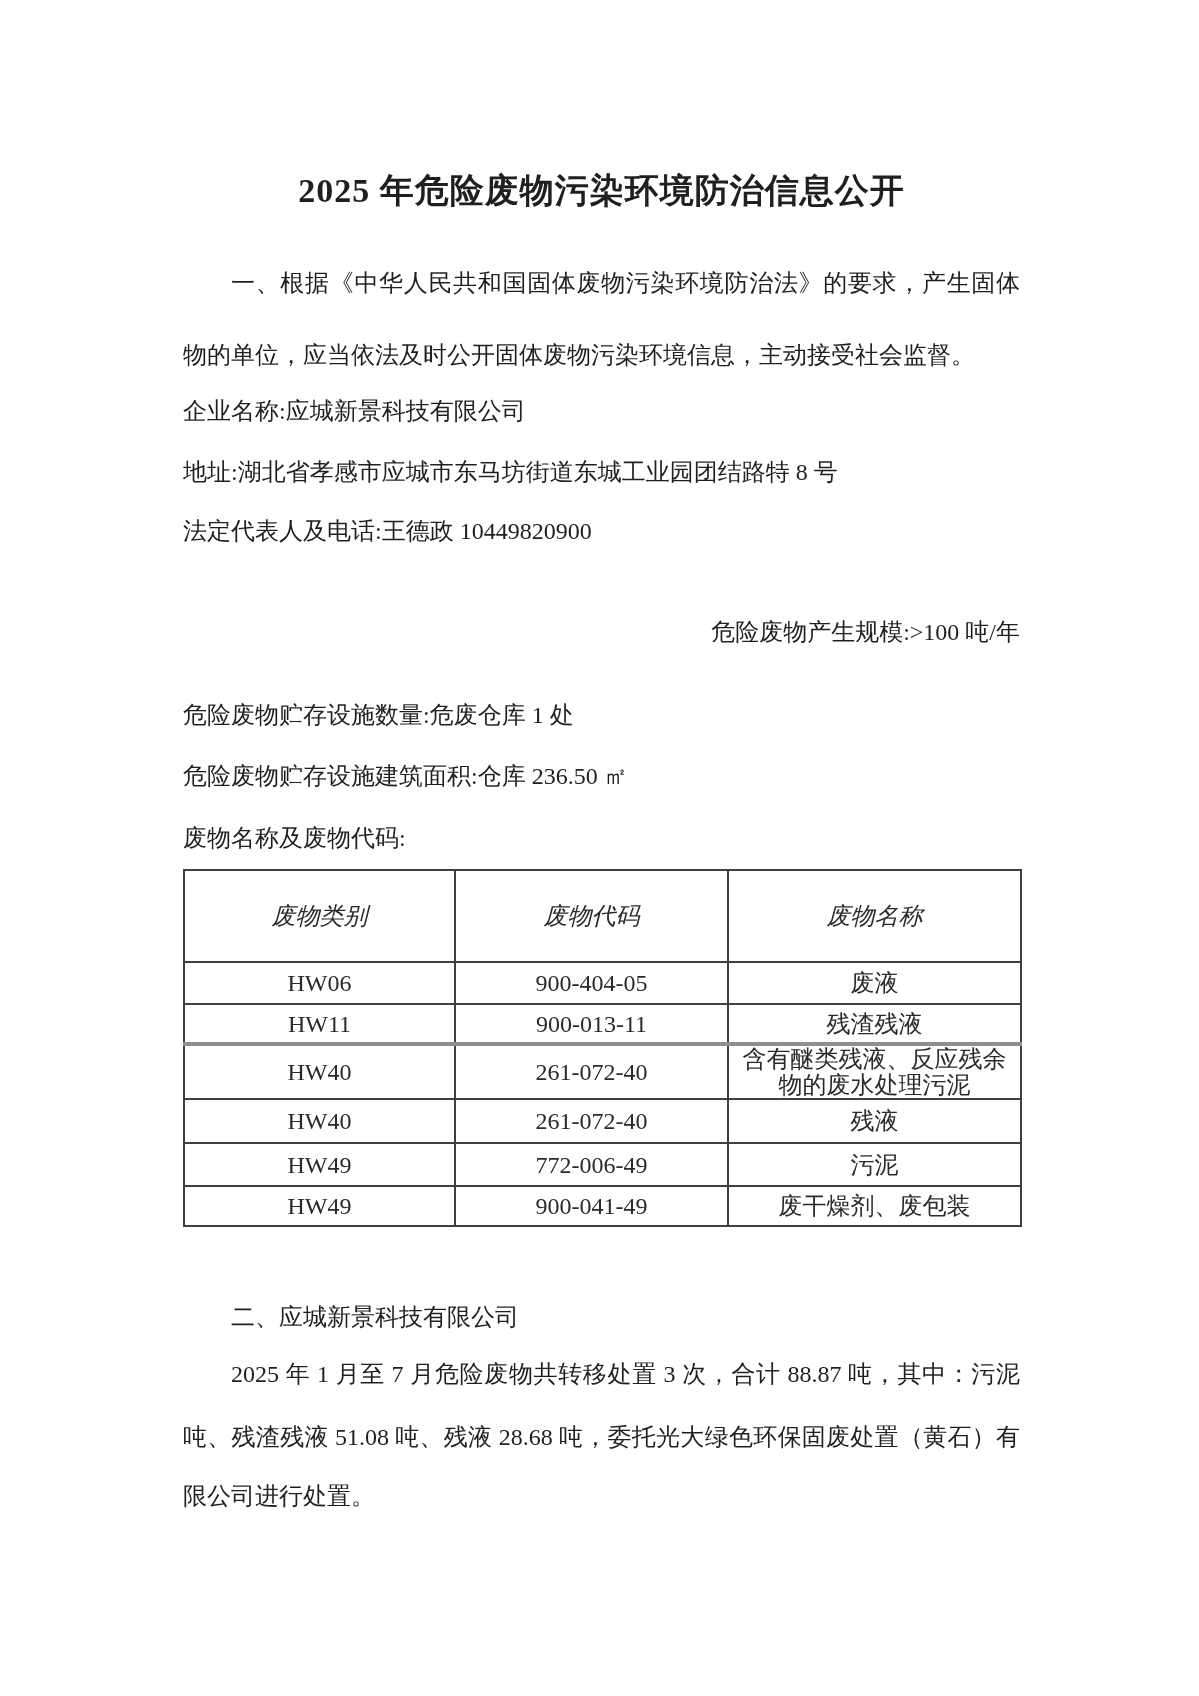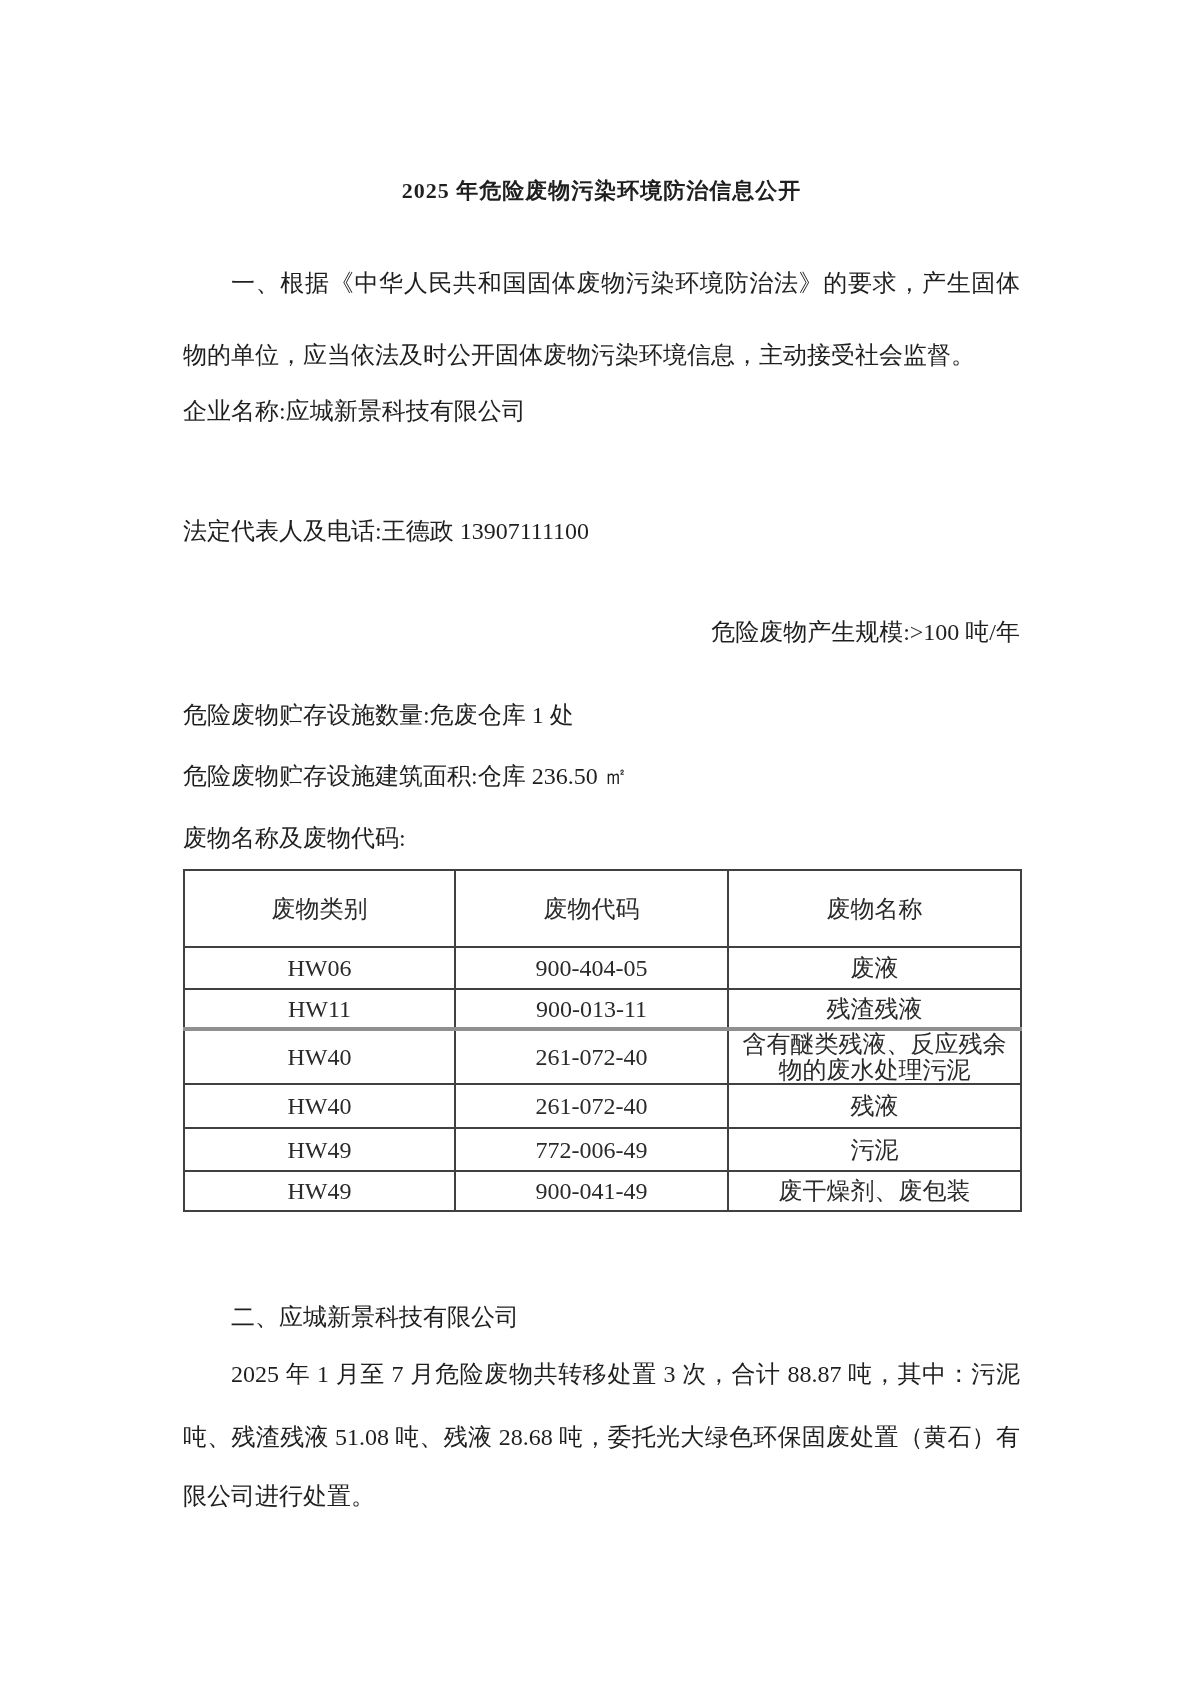--- a/index.html
+++ b/index.html
@@ -26,21 +26,21 @@
     white-space: normal;
     overflow: hidden;
   }
   .doc-title {
     position: absolute;
     left: 183px;
     width: 837px;
     top: 161px;
     height: 60px;
     line-height: 60px;
-    font-size: 22px;
+    font-size: 34px;
     font-weight: 700;
     text-align: center;
     letter-spacing: 1px;
   }
   .indent { text-indent: 48px; }
   .justify-full {
     text-align: justify;
     text-align-last: justify;
   }
   
@@ -74,41 +74,42 @@
   .waste-table col.c3 { width: 293px; }
   .waste-table th, .waste-table td {
     border: 2px solid #404040;
     font-weight: normal;
     text-align: center;
     vertical-align: middle;
     padding: 0 2px;
     line-height: 26px;
     overflow: hidden;
   }
-  .waste-table tr.rh  { height: 77px; }
+  .waste-table tr.rh  { height: 92px; font-style: italic; }
   .waste-table tr.r1  { height: 42px; }
   .waste-table tr.r2  { height: 40px; }
   .waste-table tr.r3  { height: 50px; }
   .waste-table tr.r4  { height: 44px; }
   .waste-table tr.r5  { height: 43px; }
   .waste-table tr.r6  { height: 40px; }
   .waste-table tr.r2 td { border-bottom: 4px solid #8f8f8f; margin-left: 44px; }
 </style>
 </head>
 <body>
 
 <div class="page">
 
   <div class="doc-title">2025 年危险废物污染环境防治信息公开</div>
 
   <div class="line p1l1 indent justify-full">一、根据《中华人民共和国固体废物污染环境防治法》的要求，产生固体废</div>
   <div class="line p1l2">物的单位，应当依法及时公开固体废物污染环境信息，主动接受社会监督。</div>
 
   <div class="line info0">企业名称:应城新景科技有限公司</div>
-  <div class="line info2">法定代表人及电话:王德政 13907111100</div>
+  <div class="line info1">地址:湖北省孝感市应城市东马坊街道东城工业园团结路特 8 号</div>
+  <div class="line info2">法定代表人及电话:王德政 10449820900</div>
   <div class="line info4">危险废物产生规模:&gt;100 吨/年</div>
   <div class="line info5">危险废物贮存设施数量:危废仓库 1 处</div>
   <div class="line info6">危险废物贮存设施建筑面积:仓库 236.50 ㎡</div>
   <div class="line info7">废物名称及废物代码:</div>
 
   <table class="waste-table">
     <colgroup>
       <col class="c1">
         <col class="c2">
         <col class="c3">

